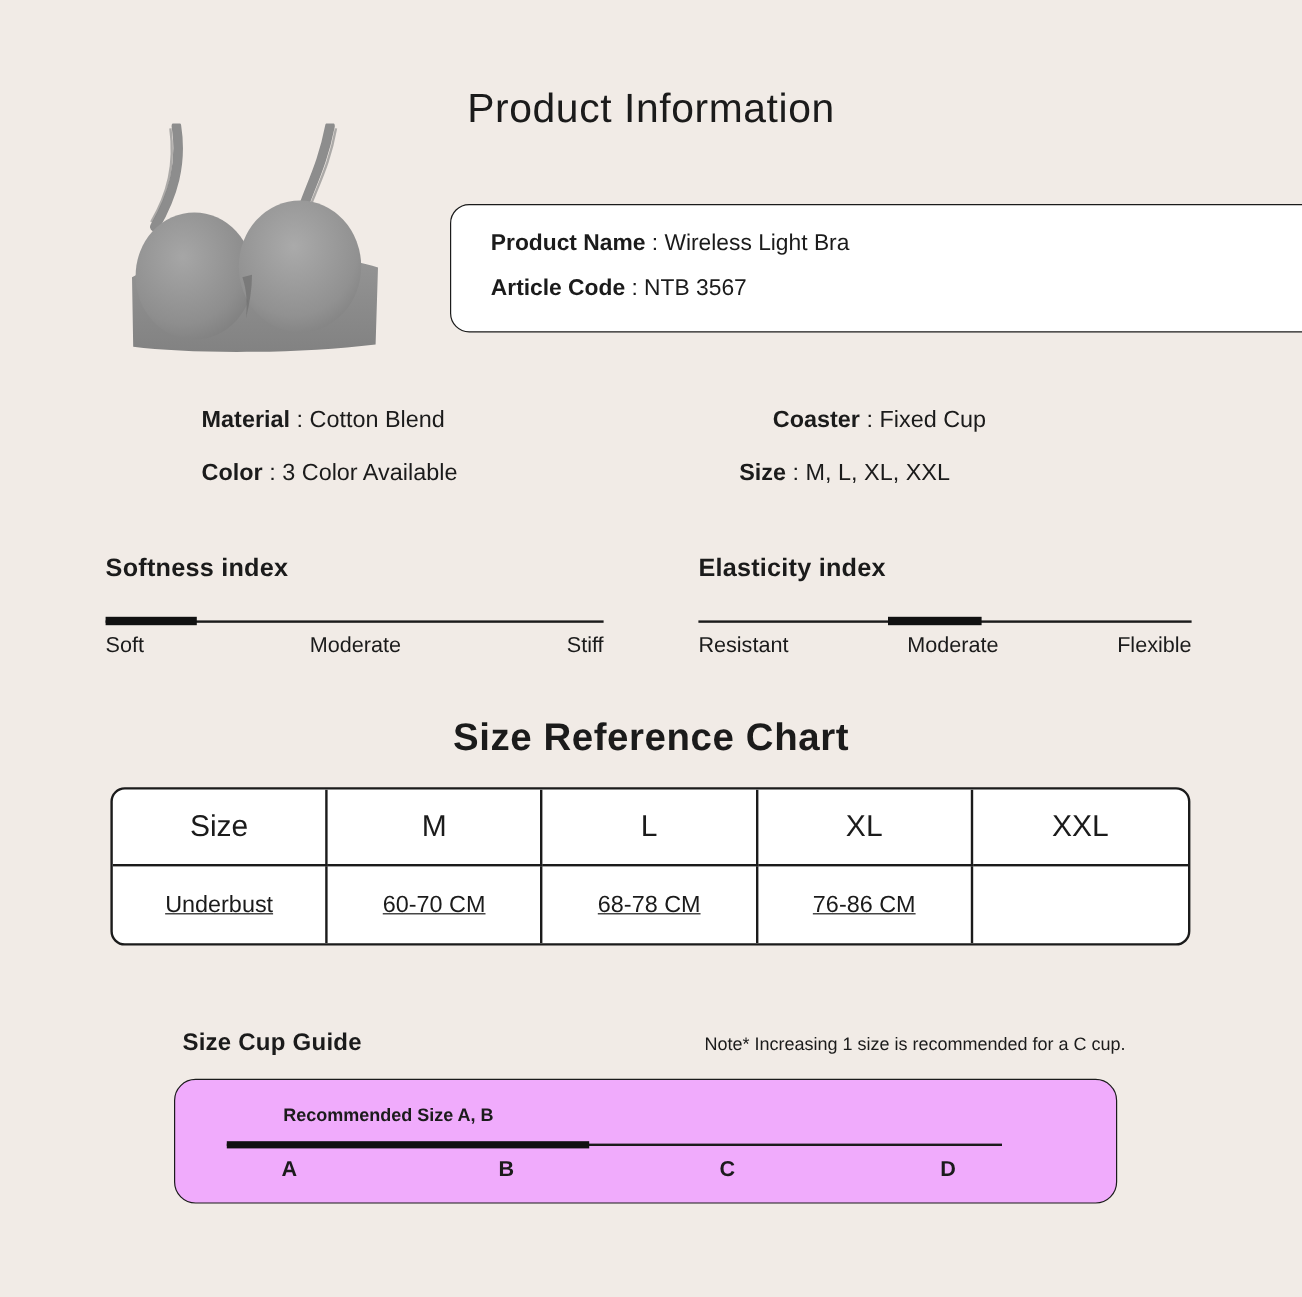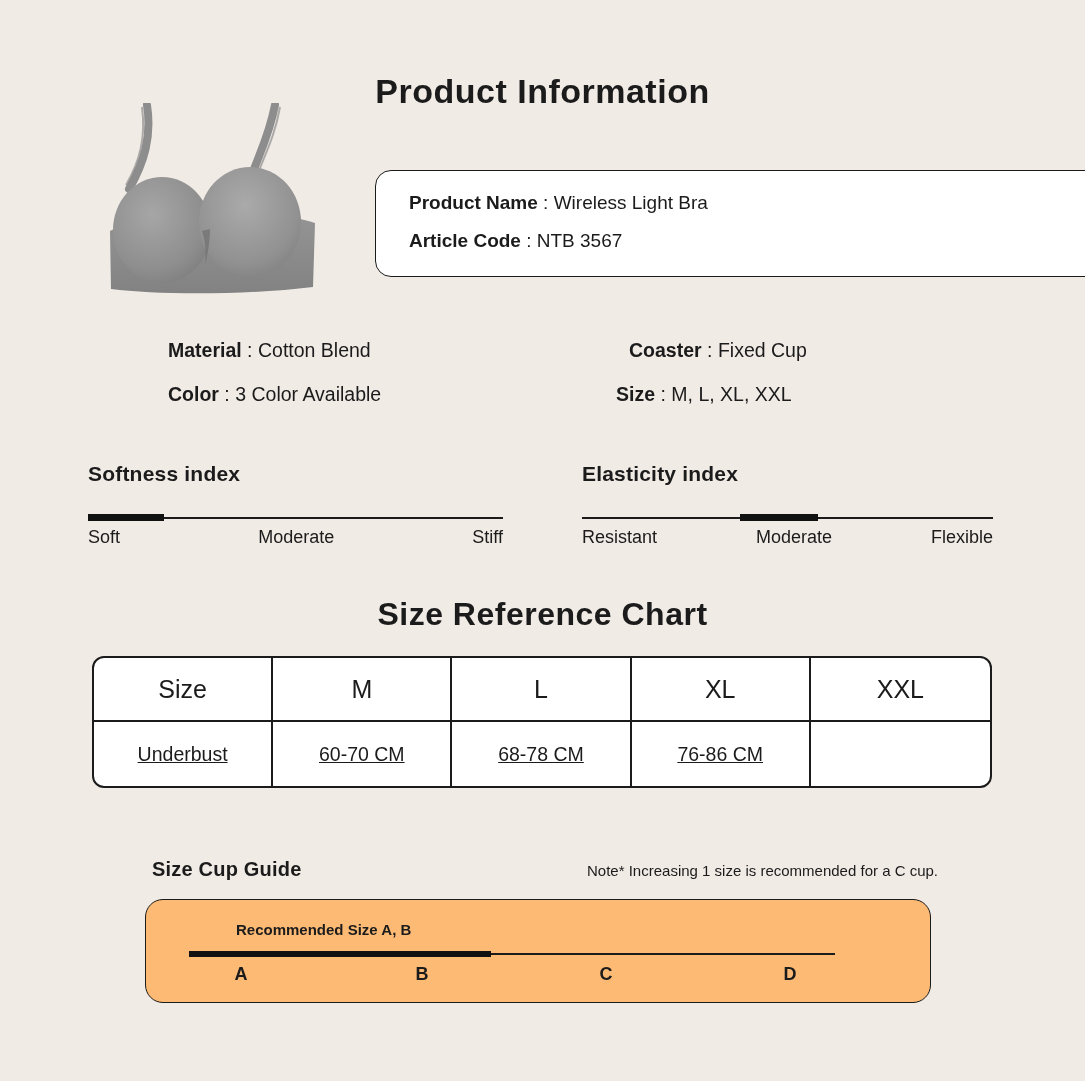--- a/index.html
+++ b/index.html
@@ -7,39 +7,39 @@
     position:relative;
     width:1085px;height:1081px;
     background:#f1ebe6;
     color:#1b1b1b;
     font-family:"Liberation Sans", sans-serif;
     overflow:hidden;
   }
   
   .main-title{
     position:absolute;left:0;top:72px;width:100%;
-    text-align:center;font-size:34px;font-weight:700;letter-spacing:.5px;
+    text-align:center;font-size:34px;font-weight:400;letter-spacing:.5px;
   }
   
   .bra-img{position:absolute;left:98px;top:103px;width:228px;height:196px;}
   
   .info-box{
     position:absolute;left:375px;top:170px;width:740px;height:107px;
     background:#ffffff;border:1.5px solid #1b1b1b;border-radius:16px;
     box-sizing:border-box;padding:20px 10px 0 33px;
     display:flex;flex-direction:column;gap:14px;
   }
   .info-line{font-size:19px;line-height:24px;}
   .lbl{font-weight:700;}
   .sep{font-weight:400;}
   
   .spec{position:absolute;font-size:19.5px;white-space:nowrap;}
   .spec-material{left:168px;top:339px;}
   .spec-color{left:168px;top:383px;}
-  .spec-coaster{left:629px;top:339px;text-align:right;}
+  .spec-coaster{left:644px;top:339px;text-align:right;}
   .spec-size{left:616px;top:383px;}
   
   .index-block{position:absolute;}
   .index-softness{left:88px;top:462px;width:415px;}
   .index-elasticity{left:582px;top:462px;width:411px;}
   .index-title{font-size:21px;font-weight:700;letter-spacing:.2px;}
   .index-track{position:relative;margin-top:27px;height:8px;}
   .index-line{position:absolute;left:0;right:0;top:4px;height:2px;background:#1b1b1b;}
   .index-fill{position:absolute;top:1px;height:7px;background:#111111;}
   .index-softness .index-fill{left:0;width:76px;}
@@ -61,21 +61,21 @@
     border-right:2px solid #1b1b1b;
   }
   .size-table .cell:nth-child(5n){border-right:none;}
   .size-table .head{border-bottom:2px solid #1b1b1b;font-size:25px;}
   .size-table .data{font-size:19.5px;text-decoration:underline;}
   
   .cup-title{position:absolute;left:152px;top:858px;font-size:20px;font-weight:700;letter-spacing:.2px;}
   .cup-note{position:absolute;right:147px;top:862px;font-size:15px;font-weight:500;}
   .cup-box{
     position:absolute;left:145px;top:899px;width:786px;height:104px;
-    background:#fdba74;border:1.5px solid #1b1b1b;border-radius:18px;
+    background:#f0abfc;border:1.5px solid #1b1b1b;border-radius:18px;
     box-sizing:border-box;
   }
   .cup-reco{position:absolute;left:90px;top:21px;font-size:15px;font-weight:700;}
   .cup-track{position:absolute;left:43px;top:50px;width:646px;height:8px;}
   .cup-line{position:absolute;left:0;right:0;top:3px;height:2px;background:#1b1b1b;}
   .cup-fill{position:absolute;left:0;top:1px;width:302px;height:6px;background:#111111;}
   .cup-letter{position:absolute;top:64px;transform:translateX(-50%);font-size:18px;font-weight:700;}
   .cup-letter:nth-of-type(1){left:95px;}
   .cup-letter:nth-of-type(2){left:276px;}
   .cup-letter:nth-of-type(3){left:460px;}

